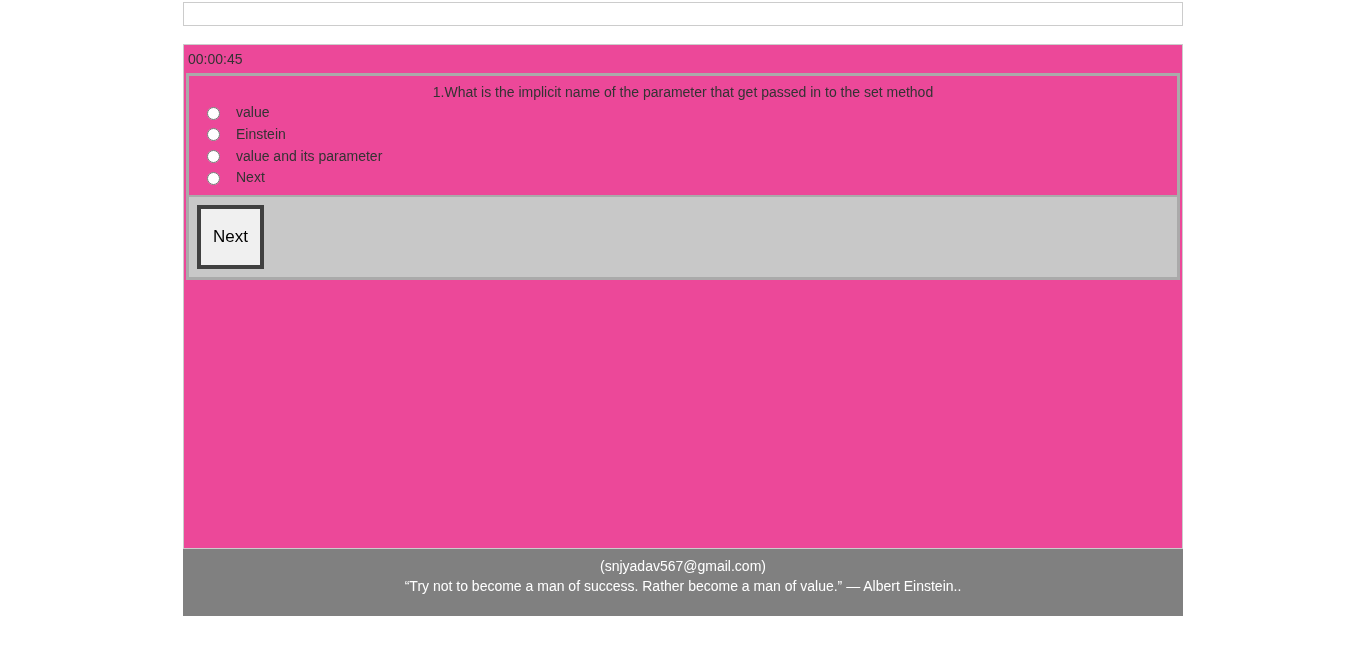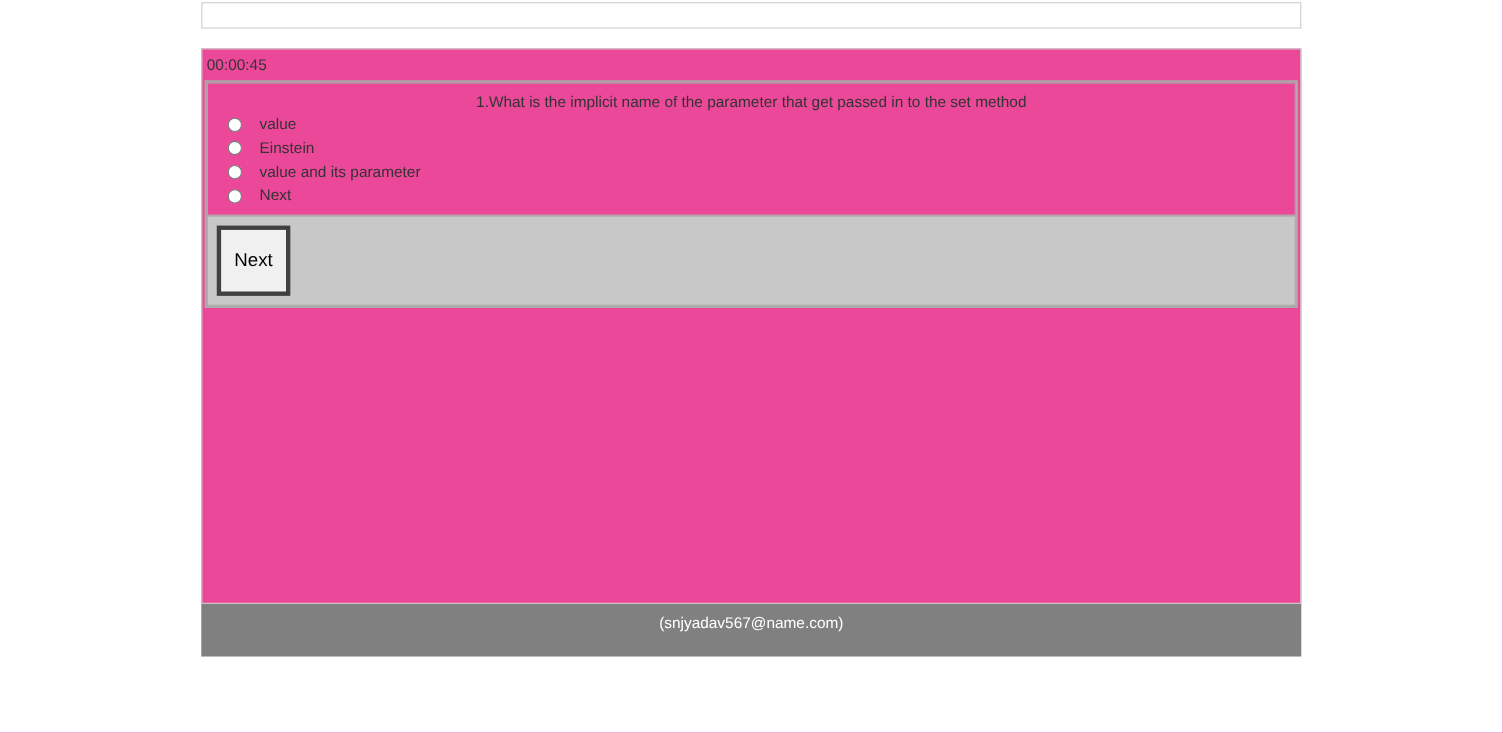--- a/index.html
+++ b/index.html
@@ -153,15 +153,16 @@
       <tr>
         <td class="button-cell">
           <button class="next-btn">Next</button>
         </td>
       </tr>
     </tbody>
       </table>
   </div>
 
   <div class="footer">
-    <div>(snjyadav567@name.com)</div>
+    <div>(snjyadav567@gmail.com)</div>
+    <div>“Try not to become a man of success. Rather become a man of value.” ― Albert Einstein..</div>
   </div>
 </div>
 
 </body></html>

